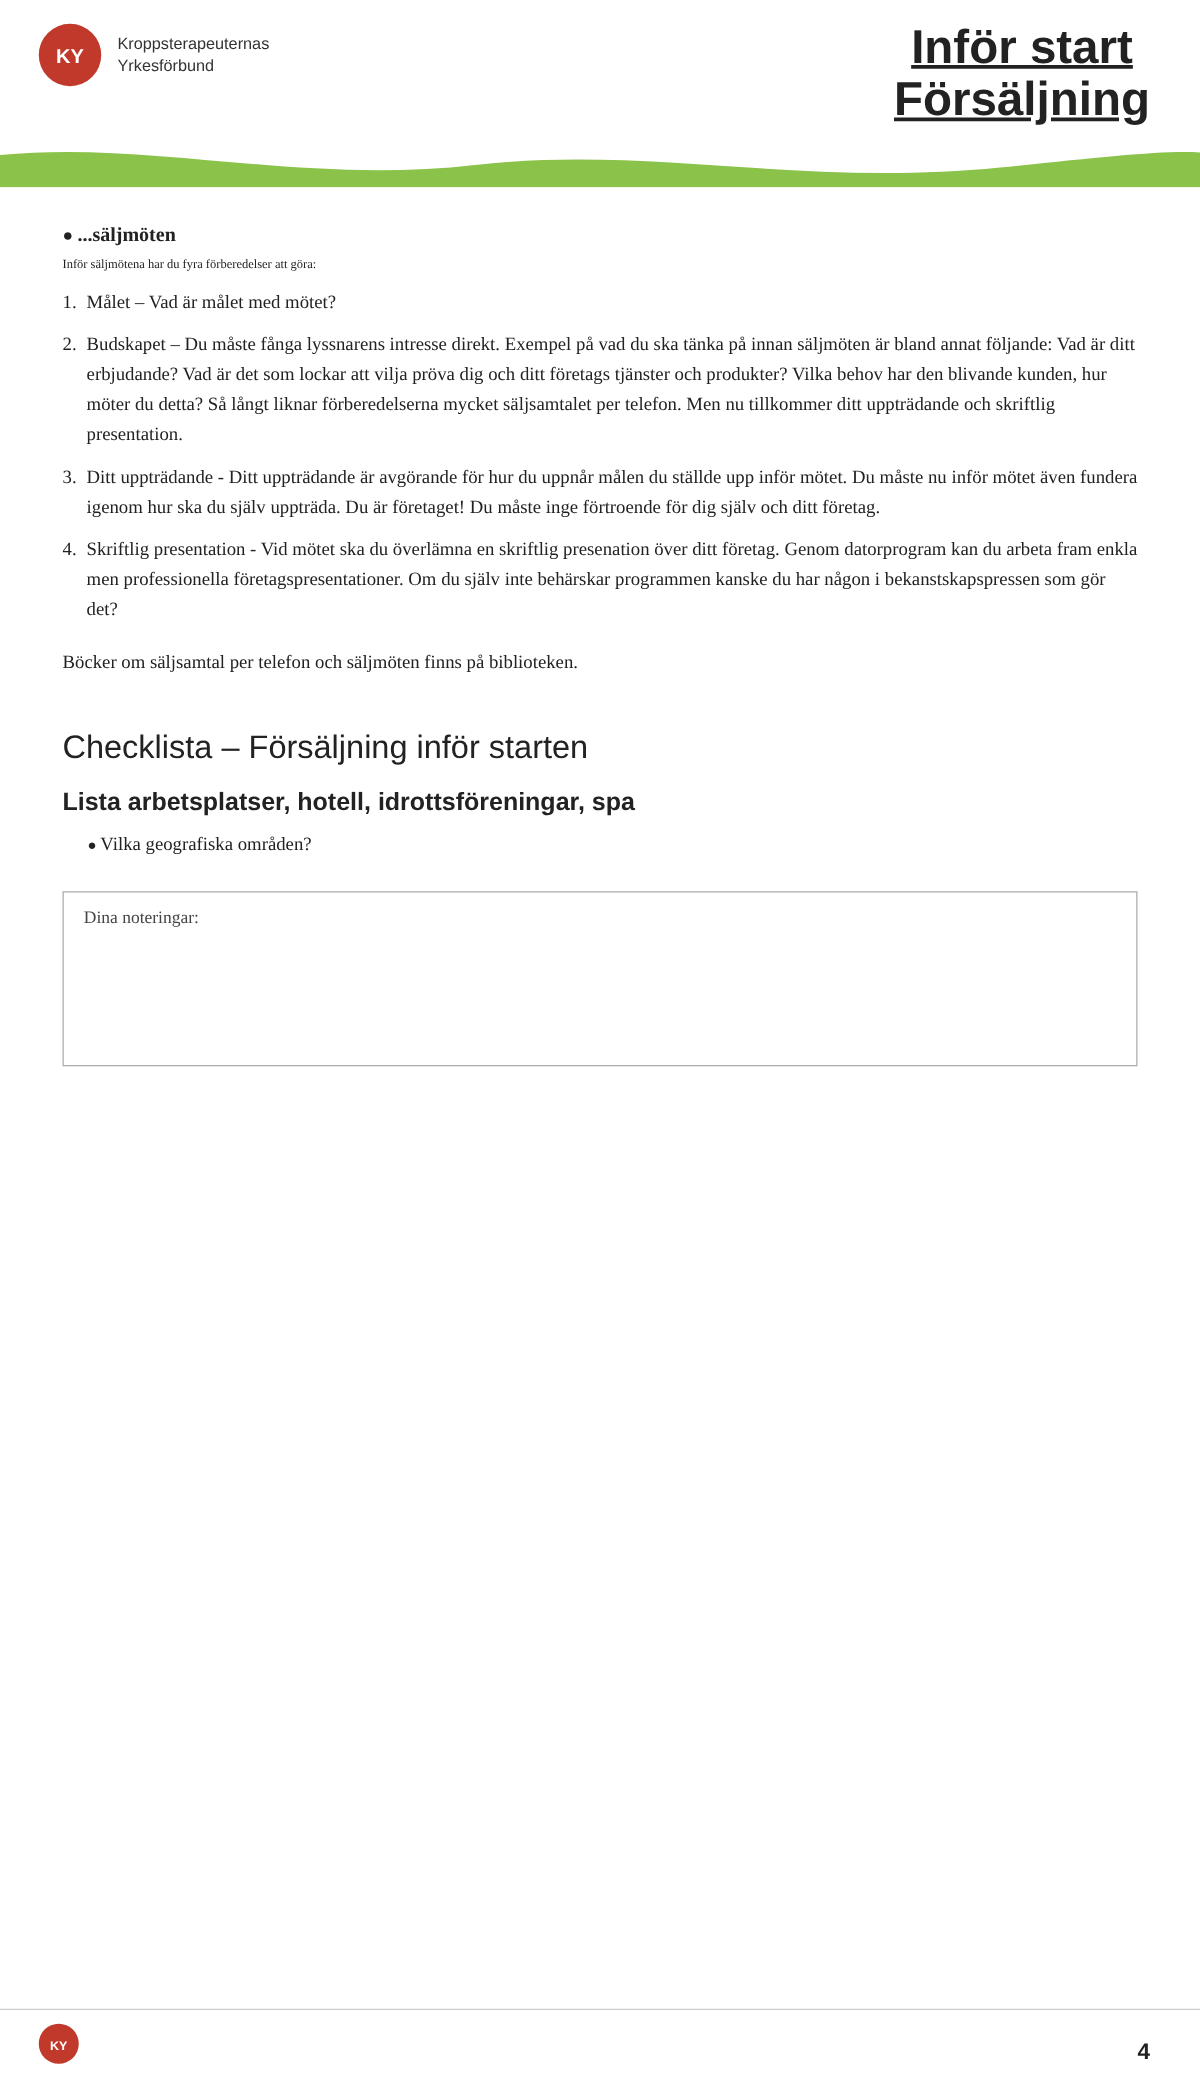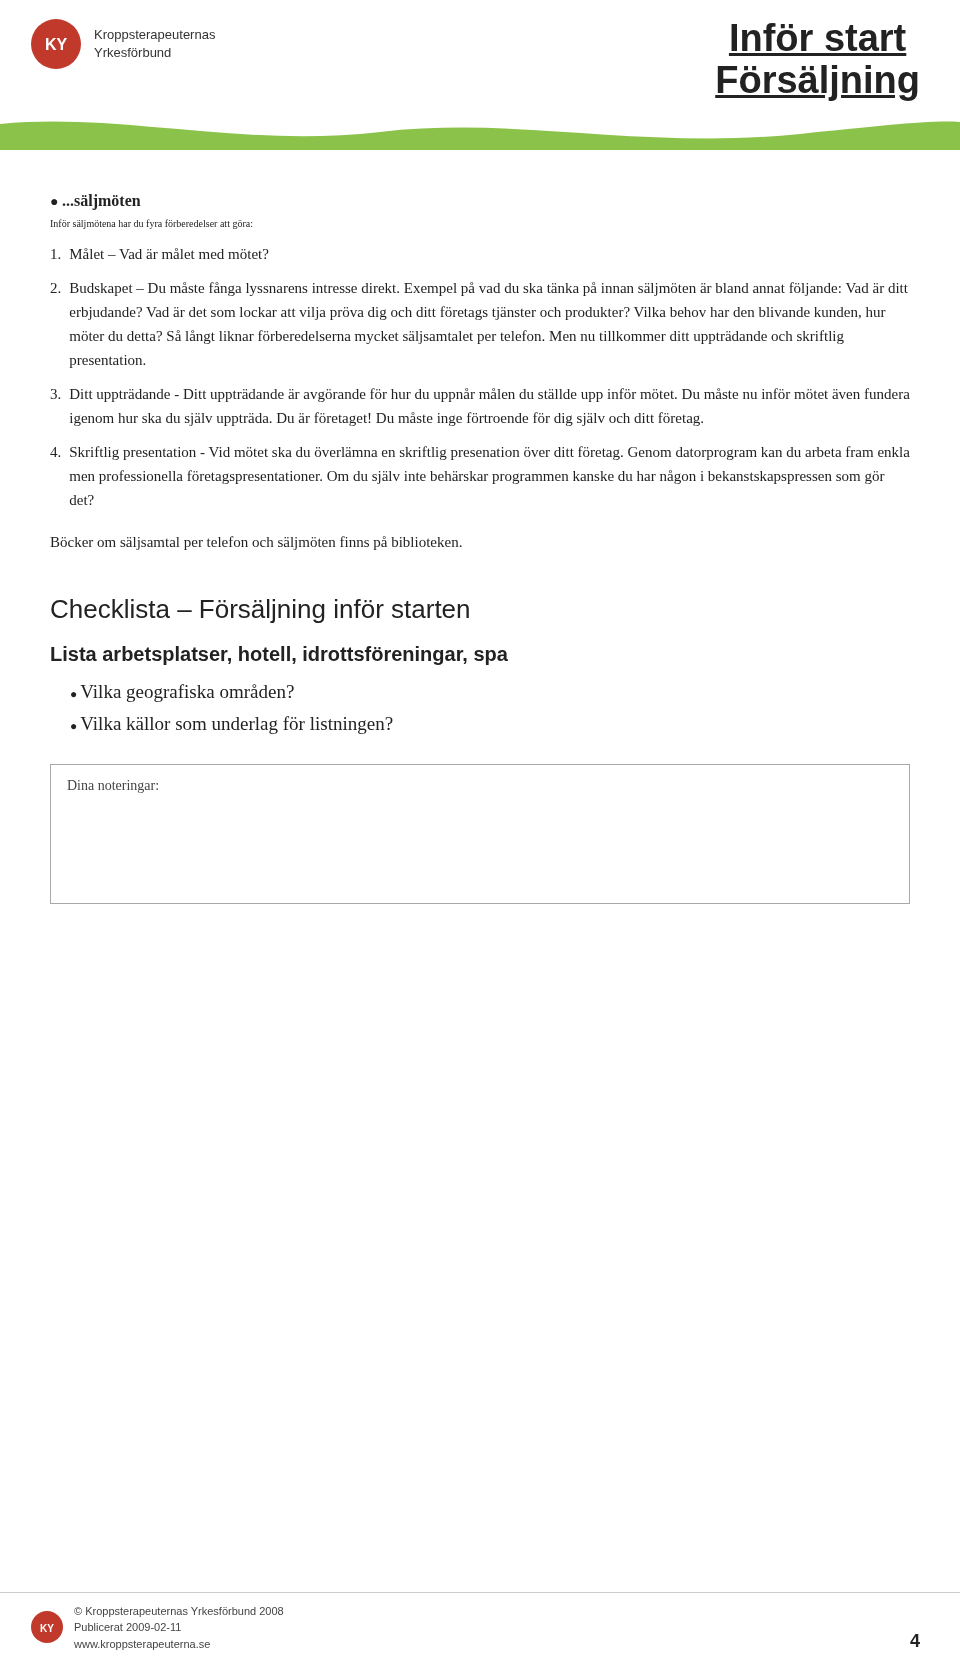--- a/index.html
+++ b/index.html
@@ -65,21 +65,20 @@
     }
 
     .wave-banner svg {
       width: 100%;
       height: 38px;
     }
 
     
     .main-content {
       padding: 30px 50px 20px 50px;
-      margin-top: 12px;
     }
 
     .bullet-header {
       font-size: 16px;
       font-weight: bold;
       margin-bottom: 6px;
     }
 
     .bullet-header::before {
       content: '●  ';
@@ -133,21 +132,21 @@
       margin-bottom: 10px;
     }
 
     .checklist-bullets {
       list-style: none;
       margin: 0 0 24px 0;
       padding: 0 0 0 20px;
     }
 
     .checklist-bullets li {
-      font-size: 19px;
+      font-size: 15px;
       line-height: 1.7;
     }
 
     .checklist-bullets li::before {
       content: '●  ';
       font-size: 12px;
     }
 
     
     .notes-box {
@@ -265,35 +264,29 @@
   </ol>
 
   <p class="library-note">Böcker om säljsamtal per telefon och säljmöten finns på biblioteken.</p>
 
   <h2 class="checklist-heading">Checklista – Försäljning inför starten</h2>
 
   <p class="checklist-sub">Lista arbetsplatser, hotell, idrottsföreningar, spa</p>
 
   <ul class="checklist-bullets">
     <li>Vilka geografiska områden?</li>
-    <li>Vilka källor som underlag för listningen?</li>
   </ul>
 
   <div class="notes-box">
     <span class="notes-label">Dina noteringar:</span>
   </div>
 
 </div>
 
 <div class="footer">
   <div class="footer-left">
     <svg class="footer-logo-circle" viewBox="0 0 34 34" xmlns="http://www.w3.org/2000/svg">
       <circle cx="17" cy="17" r="16" fill="#c0392b"></circle>
       <text x="17" y="22" text-anchor="middle" fill="white" font-size="10" font-family="Arial" font-weight="bold">KY</text>
     </svg>
-    <div class="footer-text">
-      <div>© Kroppsterapeuternas Yrkesförbund 2008</div>
-      <div>Publicerat 2009-02-11</div>
-      <div>www.kroppsterapeuterna.se</div>
-    </div>
   </div>
   <div class="footer-page">4</div>
 </div>
 
 </body></html>

